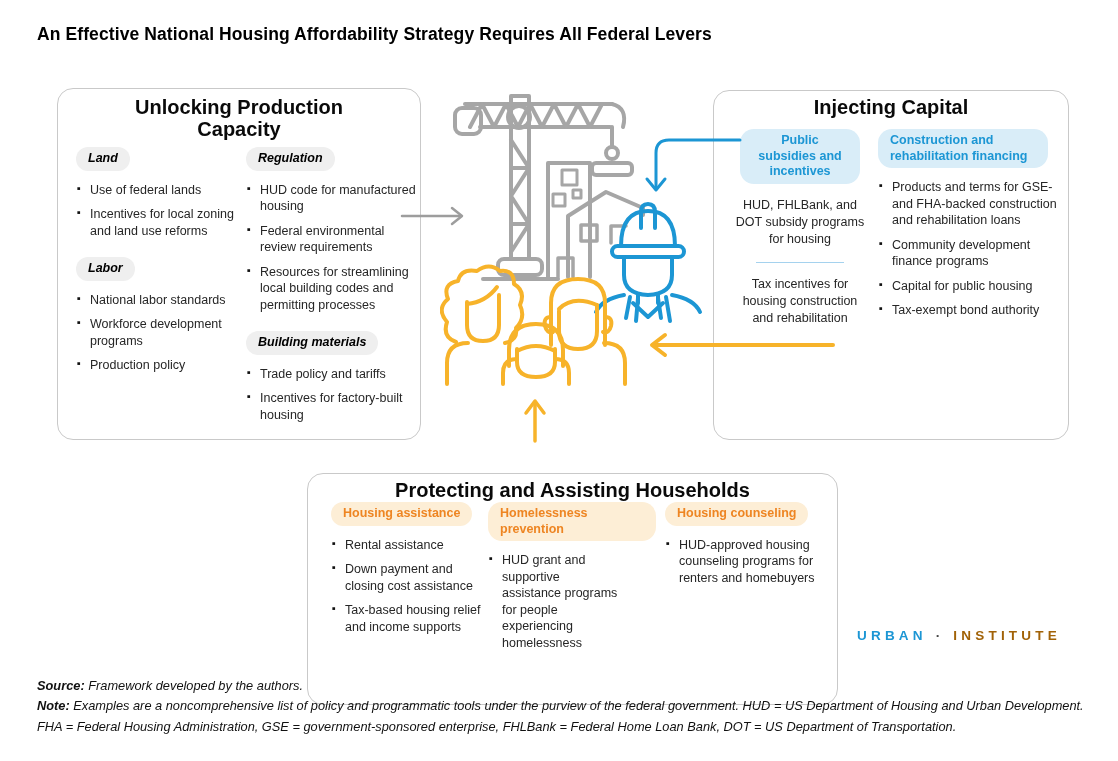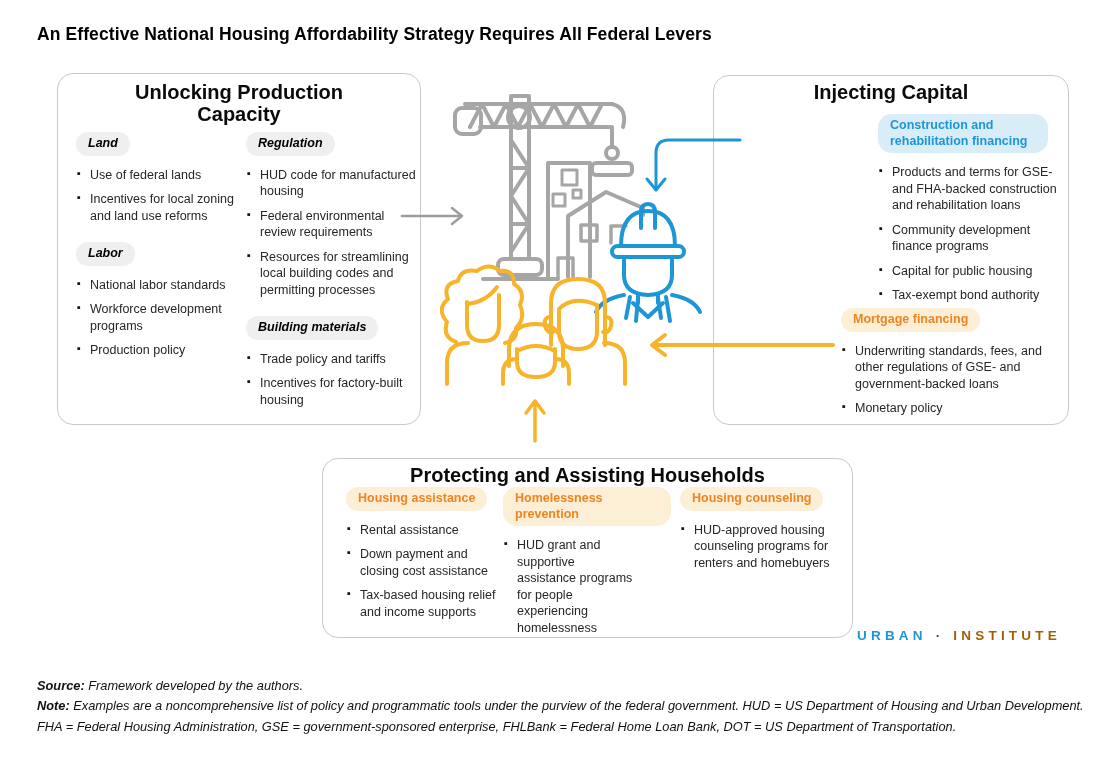--- a/index.html
+++ b/index.html
@@ -2,28 +2,28 @@
 <html><head>
 <meta charset="utf-8">
 <style>
   * { box-sizing: border-box; }
   html,body { margin:0; padding:0; background:#ffffff; }
   body { font-family:"Liberation Sans", sans-serif; }
   .canvas { position:relative; width:1118px; height:761px; background:#fff; overflow:hidden; }
 
   .fig-title { position:absolute; left:37px; top:12px; font-size:17.5px; font-weight:700; color:#000; letter-spacing:.1px; }
 
-  .box { position:absolute; border:1.6px solid #c9c9c9; border-radius:16px; background:#fff; }
+  .box { position:absolute; border:1.6px solid #c9c9c9; border-radius:16px; background:#fff;margin-top:15px; }
   .legend { position:absolute; left:50%; transform:translateX(-50%); background:#fff; padding:0 13px;
             font-weight:700; font-size:20px; line-height:22px; color:#0a0a0a; text-align:center; }
   .box-production { left:57px; top:73px; width:364px; height:352px; }
   .box-production .legend { top:-10px; width:236px; }
   .box-capital { left:713px; top:75px; width:356px; height:350px;padding-left:48px; }
   .box-capital .legend { top:-12px; white-space:nowrap; }
-  .box-households { left:322px; top:458px; width:531px; height:180px;text-decoration:underline; }
+  .box-households { left:307px; top:458px; width:531px; height:232px;text-decoration:underline; }
   .box-households .legend { top:-12px; white-space:nowrap; }
 
   .col { position:absolute; }
   .badge { display:inline-block; font-weight:700; font-size:12.5px; line-height:1.25;
            padding:4px 12px; border-radius:14px; }
   .badge-gray   { background:#efefef; color:#000;font-style:italic; }
   .badge-blue   { background:#d9edf8; color:#1c96d4; }
   .badge-orange { background:#fdeed6; color:#ee8522; }
 
   ul.bullets { list-style:none; margin:11px 0 0 0; padding:0; font-size:12.5px; color:#262626; }
@@ -143,34 +143,33 @@
         <ul class="bullets">
           <li>Trade policy and tariffs</li>
           <li>Incentives for factory-built housing</li>
         </ul>
       </div>
     </div>
   </section>
 
   <section class="box box-capital">
     <h2 class="legend">Injecting Capital</h2>
+    <div class="col center-text" style="left:18px; top:38px; width:136px;">
+      <span class="badge badge-blue" style="max-width:120px;">Public subsidies and incentives</span>
+      <p class="ctext">HUD, FHLBank, and DOT subsidy programs for housing</p>
+      <hr class="divider">
+      <p class="ctext">Tax incentives for housing construction and rehabilitation</p>
+    </div>
     <div class="col" style="left:164px; top:38px; width:182px;">
       <span class="badge badge-blue" style="max-width:170px; text-align:left;">Construction and rehabilitation financing</span>
       <ul class="bullets">
         <li>Products and terms for GSE- and FHA-backed construction and rehabilitation loans</li>
         <li>Community development finance programs</li>
         <li>Capital for public housing</li>
         <li>Tax-exempt bond authority</li>
-      </ul>
-    </div>
-    <div class="mortgage-sec">
-      <span class="badge badge-orange">Mortgage financing</span>
-      <ul class="bullets">
-        <li>Underwriting standards, fees, and other regulations of GSE- and government-backed loans</li>
-        <li>Monetary policy</li>
       </ul>
     </div>
   </section>
 
   <section class="box box-households">
     <h2 class="legend">Protecting and Assisting Households</h2>
     <div class="col" style="left:23px; top:28px; width:154px;">
       <span class="badge badge-orange">Housing assistance</span>
       <ul class="bullets">
         <li>Rental assistance</li>

